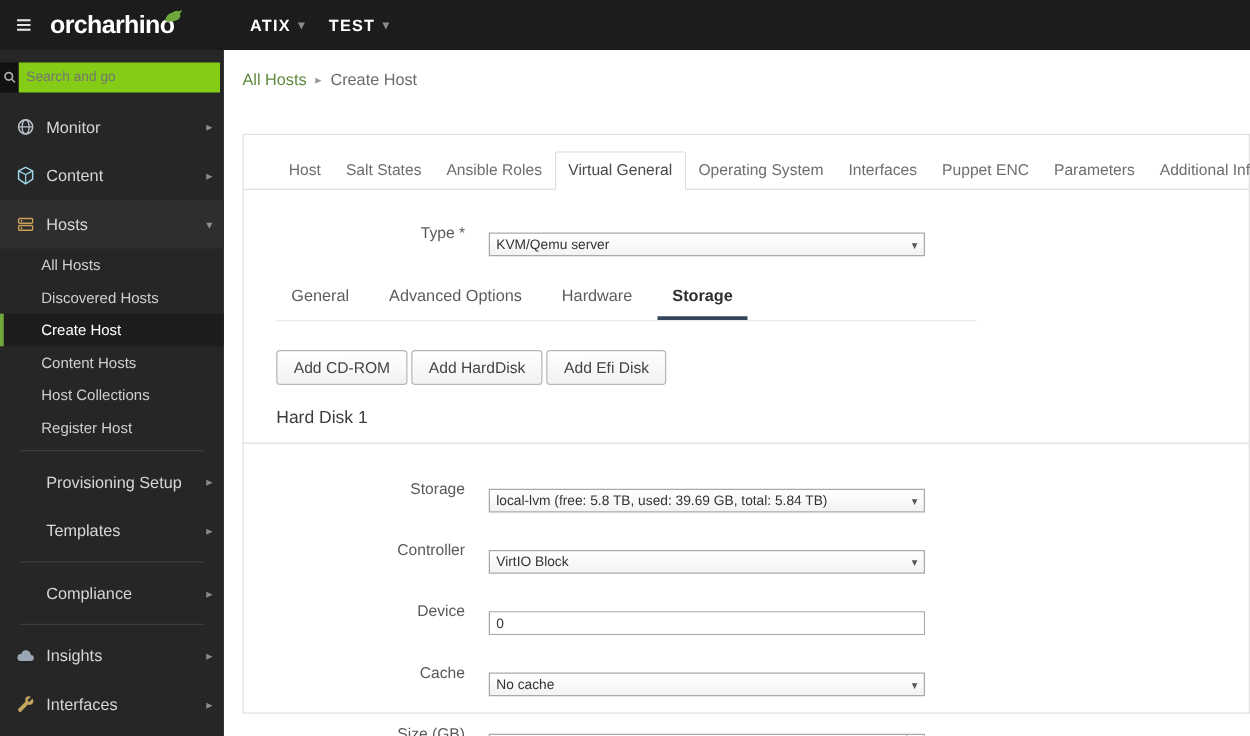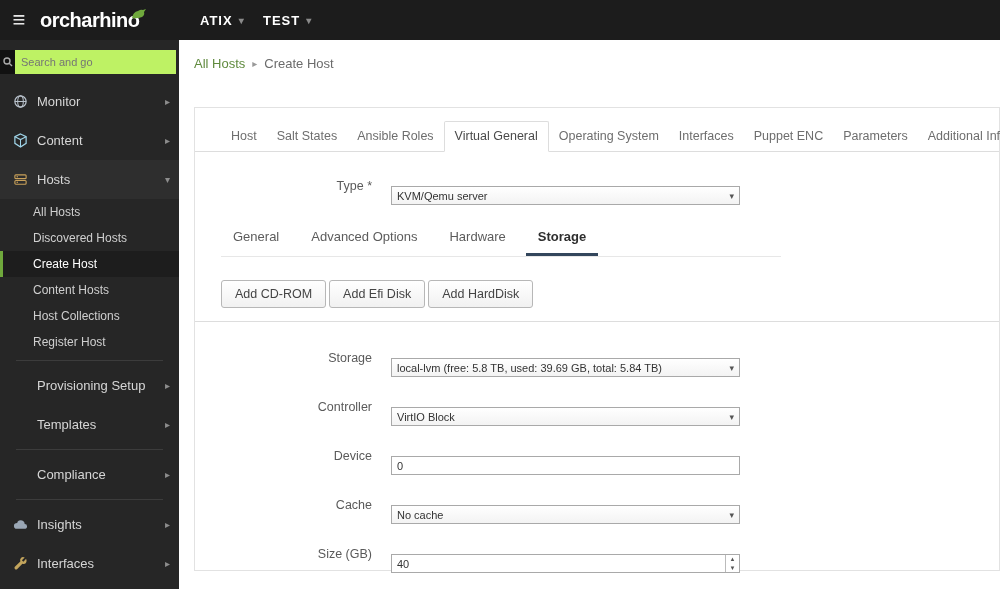--- a/index.html
+++ b/index.html
@@ -20,21 +20,21 @@
   .menu-atix { left:200px; }
   .menu-test { left:263px; }
 
   
   .sidebar { position:fixed; top:40px; left:0; width:179px; height:549px;
     background:#262626; z-index:20; }
   .searchrow { display:flex; height:24px; margin:10px 3px 8px 0; }
   .search-iconbox { width:15px; background:#111; display:flex; align-items:center;
     justify-content:center; }
   .searchrow input { flex:1; border:0; outline:none; font-size:11px; color:#555;
-    padding:4px 6px; background:#bef264; font-family:"Liberation Sans",sans-serif; }
+    padding:4px 6px; background:#84cc16; font-family:"Liberation Sans",sans-serif; }
   .navitem { position:relative; height:39px; display:flex; align-items:center;
     padding-left:12px; gap:9px; color:#d6d6d6; font-size:13px; cursor:pointer; }
   .navitem .chev { position:absolute; right:9px; color:#8d8d8d; font-size:10px; }
   .navitem.expanded { background:#2e2e2e; }
   .subitem { position:relative; height:26px; display:flex; align-items:center;
     padding-left:33px; color:#cfcfcf; font-size:12px; cursor:pointer; }
   .subitem.active { background:#1d1d1d; border-left:3px solid #6fa83c; padding-left:30px; color:#fff; }
   .side-divider { border-bottom:1px solid #3c3c3c; margin:5px 16px 5px 16px; }
   .navicon { width:16px; height:16px; display:flex; align-items:center; justify-content:center; }
 
@@ -265,24 +265,25 @@
 
     <div class="subtabsrow">
       <div class="subtab">General</div>
       <div class="subtab">Advanced Options</div>
       <div class="subtab">Hardware</div>
       <div class="subtab active">Storage</div>
     </div>
 
     <div class="addrow">
       <button class="btn-add">Add CD-ROM</button>
+      <button class="btn-add">Add HardDisk</button>
       <button class="btn-add">Add Efi Disk</button>
-      <button class="btn-add">Add HardDisk</button>
-    </div>
-
+    </div>
+
+    <div class="disk-title">Hard Disk 1</div>
     <div class="rule"></div>
 
     <div class="diskform">
 
       <div class="formrow">
         <div class="flabel">Storage</div>
         <div class="control selectbox">
           <span>local-lvm (free: 5.8 TB, used: 39.69 GB, total: 5.84 TB)</span>
           <span class="sel-caret">▾</span>
         </div>

